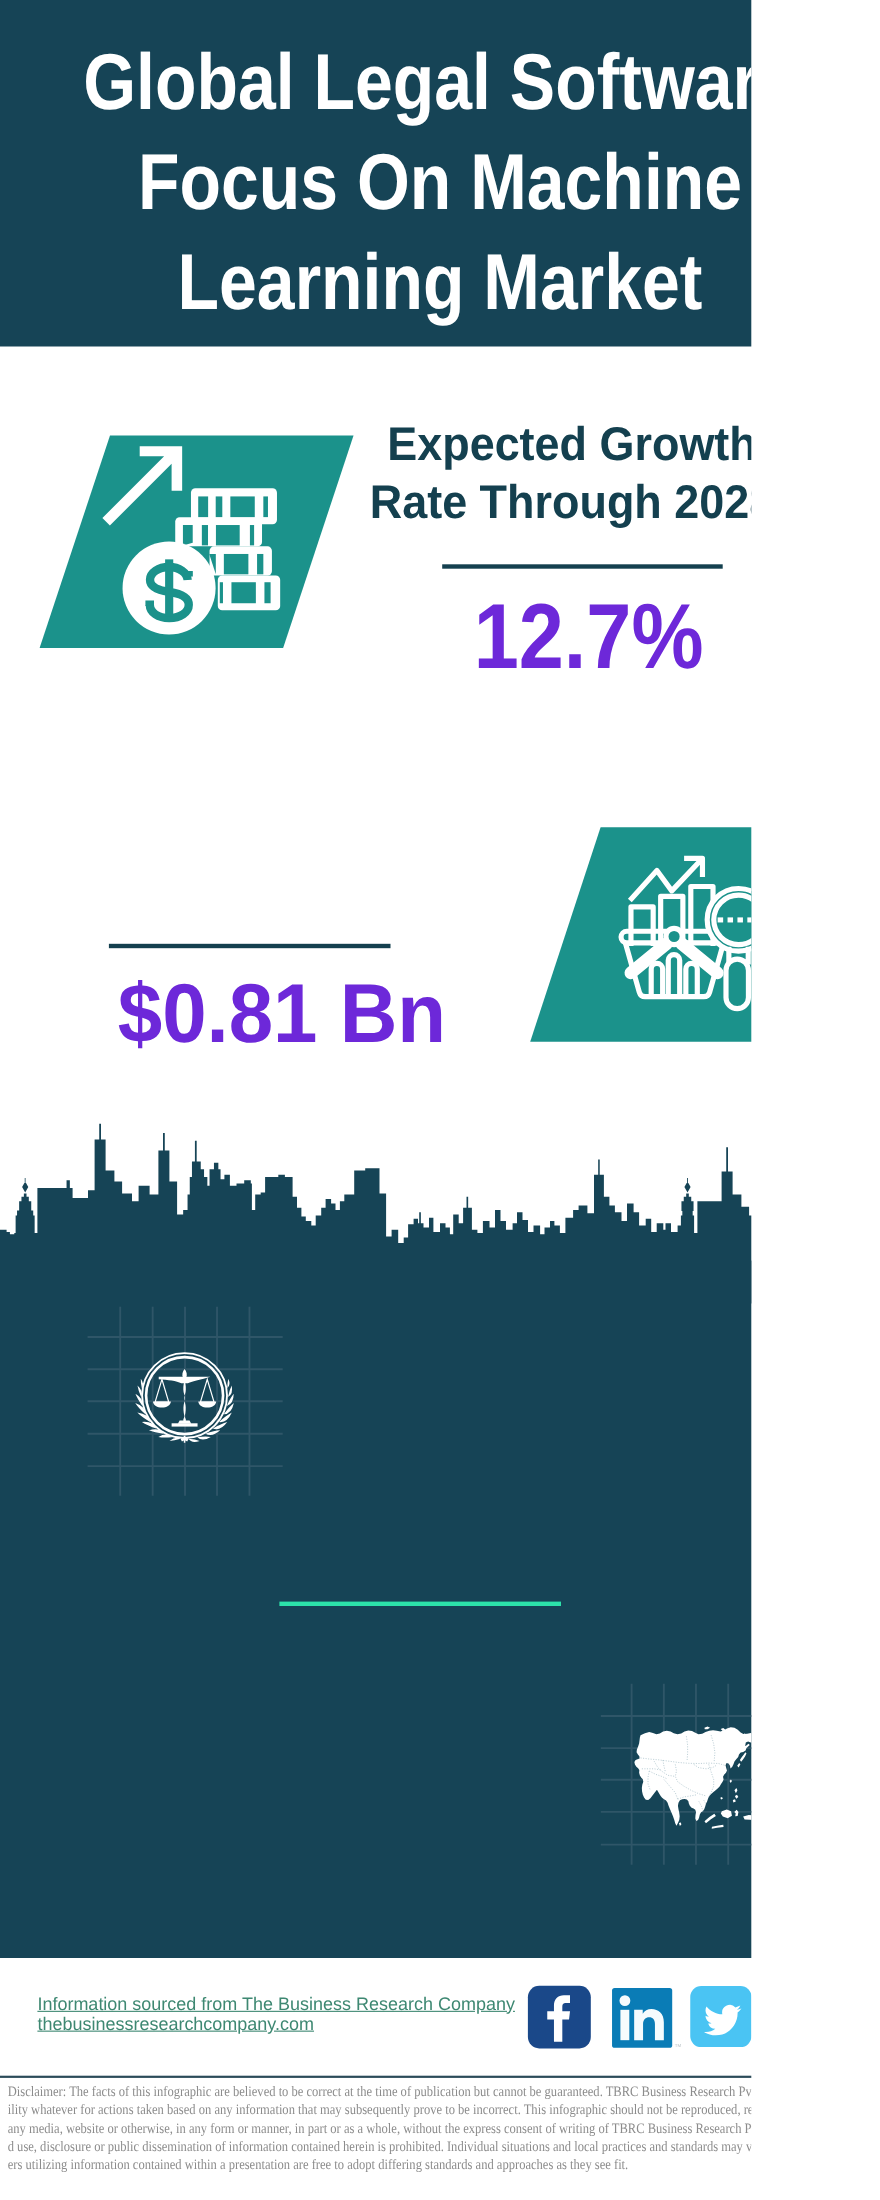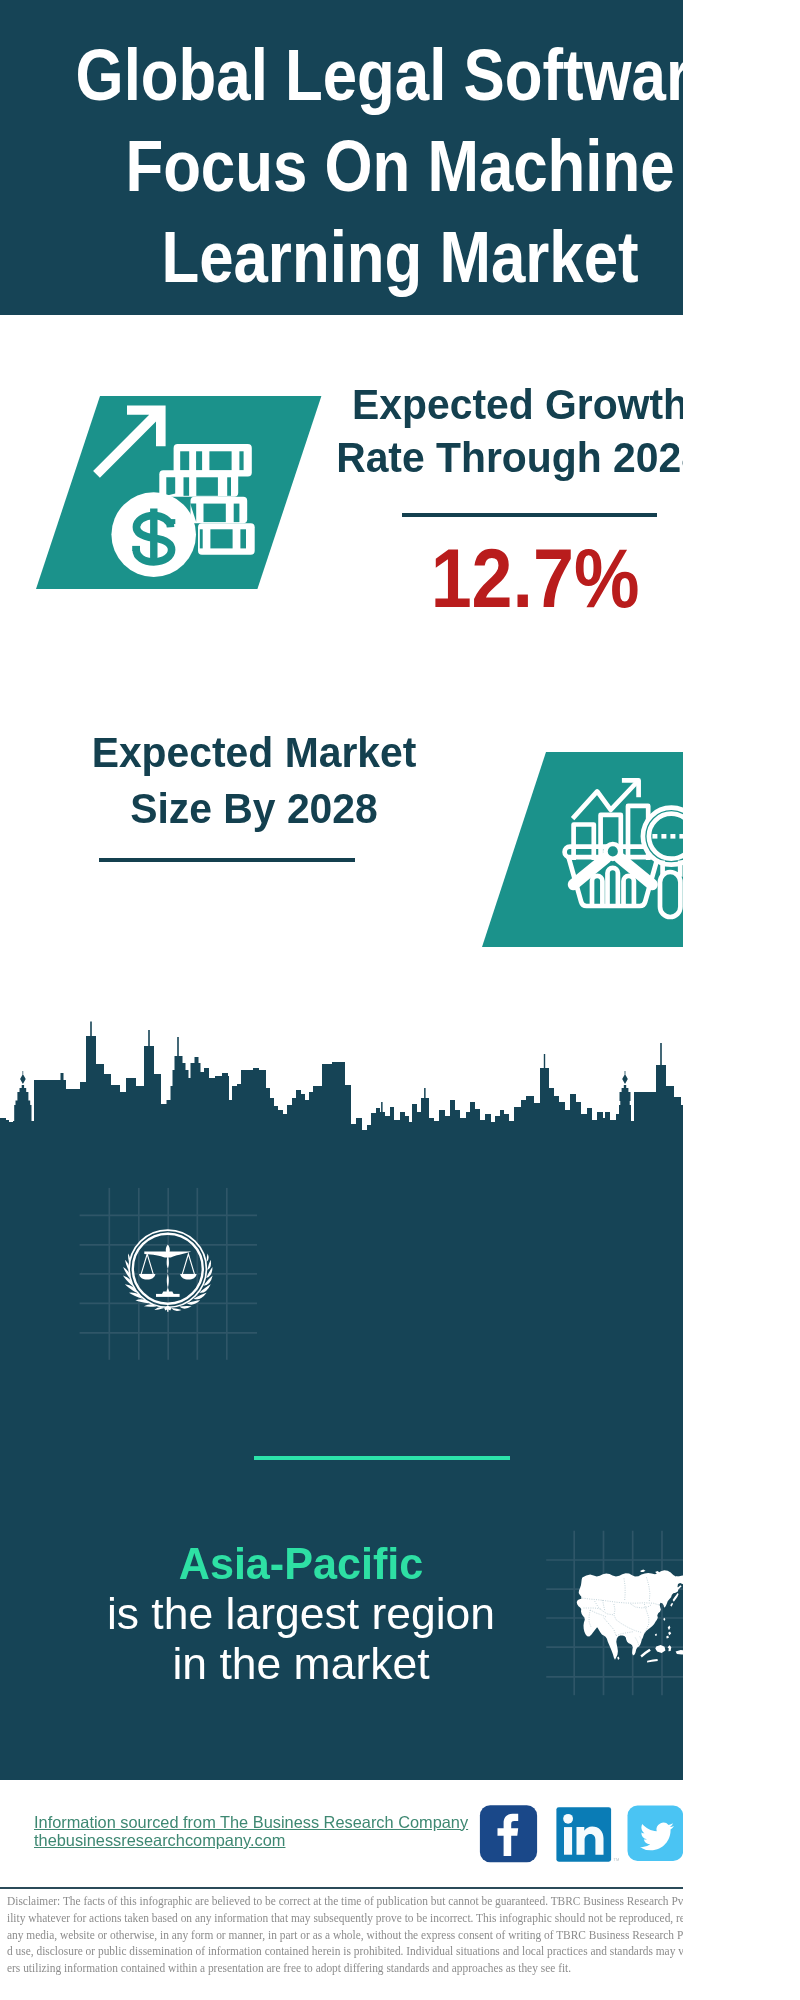--- a/index.html
+++ b/index.html
@@ -10,21 +10,21 @@
   
   .header{left:0;top:0;width:800px;height:315px;background:#164456;}
   .header-title{position:absolute;left:0;top:0;width:800px;text-align:center;color:#fff;
      font-weight:bold;font-size:72px;line-height:91px;padding-top:30px;box-sizing:border-box;}
   .header-title .tl{display:block;transform:scaleX(.858);}
 
   
   .stat-h{color:#14404f;font-weight:bold;font-size:43px;line-height:53px;text-align:center;}
   .stat-h .tl{display:block;transform:scaleX(.95);}
   .rule{height:4px;background:#14404f;}
-  .stat-v{color:#b91c1c;font-weight:bold;font-size:84px;line-height:84px;text-align:center;}
+  .stat-v{color:#6d28d9;font-weight:bold;font-size:84px;line-height:84px;text-align:center;}
   .stat-v>span{display:inline-block;transform:scaleX(.877);}
   .stat-v2{font-size:76px;line-height:76px;}
   .stat-v2>span{transform:scaleX(.955);}
 
 
   
   .drv{position:absolute;text-align:center;font-size:44px;line-height:48.8px;white-space:nowrap;}
   .drv .hl{display:block;font-weight:bold;color:#2ee0a4;transform:scaleX(.878);}
   .drv .rs{display:block;font-weight:normal;color:#ffffff;transform:scaleX(.925);}
   .rgn .hl{transform:scaleX(.980);}
@@ -134,25 +134,22 @@
       <circle cx="211.4" cy="106.2" r="22.5"></circle>
       <g stroke="none" fill="#ffffff">
         <rect x="192.4" y="104.0" width="5.0" height="4.6"></rect>
         <rect x="201.4" y="104.0" width="5.0" height="4.6"></rect>
         <rect x="210.4" y="104.0" width="5.0" height="4.6"></rect>
         <rect x="219.4" y="104.0" width="5.0" height="4.6"></rect>
       </g>
     </g>
   </svg>
 
-  <div class="abs stat-h" style="left:44px;top:724px;width:420px;line-height:56px;">
-    <span class="tl">Expected Market</span>
-    <span class="tl">Size By 2028</span>
-  </div>
   <div class="abs rule" style="left:99px;top:858px;width:256px;"></div>
+  <div class="abs stat-v stat-v2" style="left:46px;top:884px;width:420px;"><span>$0.81 Bn</span></div>
 
   <div class="abs" style="left:0;top:1146px;width:800px;height:634px;background:#164456;"></div>
   <svg class="abs" style="left:0;top:1015px;" width="800" height="170" viewBox="0 0 800 170">
     <path d="M0,1190.0 L0,1146 L800,1146 L800,1190.0 Z M0.0,1190.0 L0.0,1118.0 L6.0,1118.0 L6.0,1190.0 Z M6.0,1190.0 L6.0,1120.0 L9.0,1120.0 L9.0,1190.0 Z M9.0,1190.0 L9.0,1122.0 L14.0,1122.0 L14.0,1190.0 Z M14.2,1190.0 L14.2,1105.0 L31.5,1105.0 L31.5,1190.0 Z M15.5,1105.0 L15.5,1100.5 L30.2,1100.5 L30.2,1105.0 Z M17.4,1101.0 L17.4,1092.0 L28.4,1092.0 L28.4,1101.0 Z M19.5,1093.0 L19.5,1088.0 L26.2,1088.0 L26.2,1093.0 Z M21.7,1089.0 L21.7,1085.0 L24.1,1085.0 L24.1,1089.0 Z M22.9,1074.0 L25.7,1079.0 L22.9,1084.0 L20.1,1079.0 Z M22.5,1071.0 L23.2,1071.0 L23.2,1077.0 L22.5,1077.0 Z M13.0,1190.0 L13.0,1121.0 L35.0,1121.0 L35.0,1190.0 Z M34.0,1190.0 L34.0,1080.0 L66.0,1080.0 L66.0,1190.0 Z M60.5,1190.0 L60.5,1073.0 L63.5,1073.0 L63.5,1190.0 Z M63.5,1190.0 L63.5,1089.0 L84.5,1089.0 L84.5,1190.0 Z M80.0,1190.0 L80.0,1082.0 L86.0,1082.0 L86.0,1190.0 Z M86.0,1190.0 L86.0,1036.0 L96.0,1036.0 L96.0,1190.0 Z M90.2,1036.0 L90.2,1021.5 L91.8,1021.5 L91.8,1036.0 Z M96.0,1190.0 L96.0,1064.0 L104.0,1064.0 L104.0,1190.0 Z M104.0,1190.0 L104.0,1074.0 L111.0,1074.0 L111.0,1190.0 Z M111.0,1190.0 L111.0,1085.0 L120.0,1085.0 L120.0,1190.0 Z M120.0,1190.0 L120.0,1092.0 L126.0,1092.0 L126.0,1190.0 Z M126.0,1190.0 L126.0,1078.0 L136.0,1078.0 L136.0,1190.0 Z M136.0,1190.0 L136.0,1086.0 L144.0,1086.0 L144.0,1190.0 Z M144.0,1190.0 L144.0,1046.0 L154.0,1046.0 L154.0,1190.0 Z M148.2,1046.0 L148.2,1030.0 L149.8,1030.0 L149.8,1046.0 Z M154.0,1190.0 L154.0,1074.0 L161.0,1074.0 L161.0,1190.0 Z M160.5,1190.0 L160.5,1104.0 L166.5,1104.0 L166.5,1190.0 Z M166.5,1190.0 L166.5,1100.0 L170.5,1100.0 L170.5,1190.0 Z M170.5,1190.0 L170.5,1086.0 L172.5,1086.0 L172.5,1190.0 Z M172.5,1190.0 L172.5,1070.0 L174.5,1070.0 L174.5,1190.0 Z M174.5,1190.0 L174.5,1056.0 L182.5,1056.0 L182.5,1190.0 Z M177.2,1056.0 L177.2,1037.0 L178.8,1037.0 L178.8,1056.0 Z M182.5,1190.0 L182.5,1063.0 L185.5,1063.0 L185.5,1190.0 Z M185.5,1190.0 L185.5,1070.0 L188.5,1070.0 L188.5,1190.0 Z M188.5,1190.0 L188.5,1078.0 L190.5,1078.0 L190.5,1190.0 Z M190.5,1190.0 L190.5,1063.0 L194.5,1063.0 L194.5,1190.0 Z M194.5,1190.0 L194.5,1057.0 L198.5,1057.0 L198.5,1190.0 Z M198.5,1190.0 L198.5,1063.0 L200.5,1063.0 L200.5,1190.0 Z M200.0,1190.0 L200.0,1072.0 L204.0,1072.0 L204.0,1190.0 Z M204.0,1190.0 L204.0,1068.0 L209.0,1068.0 L209.0,1190.0 Z M209.0,1190.0 L209.0,1078.0 L215.0,1078.0 L215.0,1190.0 Z M215.0,1190.0 L215.0,1076.0 L229.0,1076.0 L229.0,1190.0 Z M222.0,1190.0 L222.0,1073.0 L228.0,1073.0 L228.0,1190.0 Z M229.0,1190.0 L229.0,1100.0 L232.0,1100.0 L232.0,1190.0 Z M232.0,1190.0 L232.0,1086.0 L237.0,1086.0 L237.0,1190.0 Z M237.0,1190.0 L237.0,1084.0 L241.0,1084.0 L241.0,1190.0 Z M241.0,1190.0 L241.0,1070.0 L253.0,1070.0 L253.0,1190.0 Z M253.0,1190.0 L253.0,1068.0 L259.0,1068.0 L259.0,1190.0 Z M259.0,1190.0 L259.0,1070.0 L266.0,1070.0 L266.0,1190.0 Z M266.0,1190.0 L266.0,1088.0 L270.0,1088.0 L270.0,1190.0 Z M270.0,1190.0 L270.0,1098.0 L274.0,1098.0 L274.0,1190.0 Z M274.0,1190.0 L274.0,1106.0 L278.0,1106.0 L278.0,1190.0 Z M278.0,1190.0 L278.0,1110.0 L283.0,1110.0 L283.0,1190.0 Z M283.0,1190.0 L283.0,1114.0 L287.0,1114.0 L287.0,1190.0 Z M287.0,1190.0 L287.0,1105.0 L292.0,1105.0 L292.0,1190.0 Z M292.0,1190.0 L292.0,1098.0 L296.0,1098.0 L296.0,1190.0 Z M296.0,1190.0 L296.0,1090.0 L301.0,1090.0 L301.0,1190.0 Z M301.0,1190.0 L301.0,1094.0 L305.0,1094.0 L305.0,1190.0 Z M305.0,1190.0 L305.0,1100.0 L309.0,1100.0 L309.0,1190.0 Z M309.0,1190.0 L309.0,1092.0 L313.0,1092.0 L313.0,1190.0 Z M313.0,1190.0 L313.0,1086.0 L316.0,1086.0 L316.0,1190.0 Z M316.0,1190.0 L316.0,1086.0 L322.0,1086.0 L322.0,1190.0 Z M322.0,1190.0 L322.0,1064.0 L332.0,1064.0 L332.0,1190.0 Z M332.0,1190.0 L332.0,1062.0 L345.0,1062.0 L345.0,1190.0 Z M345.0,1190.0 L345.0,1085.0 L351.0,1085.0 L351.0,1190.0 Z M351.0,1190.0 L351.0,1124.0 L356.0,1124.0 L356.0,1190.0 Z M356.0,1190.0 L356.0,1118.0 L362.0,1118.0 L362.0,1190.0 Z M362.0,1190.0 L362.0,1130.0 L367.0,1130.0 L367.0,1190.0 Z M367.0,1190.0 L367.0,1125.0 L371.0,1125.0 L371.0,1190.0 Z M371.0,1190.0 L371.0,1113.0 L376.0,1113.0 L376.0,1190.0 Z M376.0,1190.0 L376.0,1108.0 L380.0,1108.0 L380.0,1190.0 Z M379.0,1190.0 L379.0,1112.0 L385.0,1112.0 L385.0,1190.0 Z M381.1,1112.0 L381.1,1102.0 L382.6,1102.0 L382.6,1112.0 Z M385.0,1190.0 L385.0,1116.0 L390.0,1116.0 L390.0,1190.0 Z M390.0,1190.0 L390.0,1107.0 L394.0,1107.0 L394.0,1190.0 Z M394.0,1190.0 L394.0,1120.0 L400.0,1120.0 L400.0,1190.0 Z M400.0,1190.0 L400.0,1112.0 L405.0,1112.0 L405.0,1190.0 Z M405.0,1190.0 L405.0,1116.0 L409.0,1116.0 L409.0,1190.0 Z M409.0,1190.0 L409.0,1122.0 L412.0,1122.0 L412.0,1190.0 Z M412.0,1190.0 L412.0,1104.0 L417.0,1104.0 L417.0,1190.0 Z M417.0,1190.0 L417.0,1112.0 L422.0,1112.0 L422.0,1190.0 Z M421.0,1190.0 L421.0,1098.0 L429.0,1098.0 L429.0,1190.0 Z M424.1,1098.0 L424.1,1088.0 L425.6,1088.0 L425.6,1098.0 Z M429.0,1190.0 L429.0,1118.0 L434.0,1118.0 L434.0,1190.0 Z M434.0,1190.0 L434.0,1121.0 L439.0,1121.0 L439.0,1190.0 Z M439.0,1190.0 L439.0,1110.0 L445.0,1110.0 L445.0,1190.0 Z M445.0,1190.0 L445.0,1116.0 L450.0,1116.0 L450.0,1190.0 Z M450.0,1190.0 L450.0,1100.0 L455.0,1100.0 L455.0,1190.0 Z M455.0,1190.0 L455.0,1110.0 L460.0,1110.0 L460.0,1190.0 Z M460.0,1190.0 L460.0,1118.0 L466.0,1118.0 L466.0,1190.0 Z M466.0,1190.0 L466.0,1112.0 L470.0,1112.0 L470.0,1190.0 Z M470.0,1190.0 L470.0,1102.0 L475.0,1102.0 L475.0,1190.0 Z M475.0,1190.0 L475.0,1109.0 L480.0,1109.0 L480.0,1190.0 Z M480.0,1190.0 L480.0,1120.0 L485.0,1120.0 L485.0,1190.0 Z M485.0,1190.0 L485.0,1114.0 L491.0,1114.0 L491.0,1190.0 Z M491.0,1190.0 L491.0,1122.0 L495.0,1122.0 L495.0,1190.0 Z M495.0,1190.0 L495.0,1116.0 L500.0,1116.0 L500.0,1190.0 Z M500.0,1190.0 L500.0,1110.0 L504.0,1110.0 L504.0,1190.0 Z M504.0,1190.0 L504.0,1114.0 L509.0,1114.0 L509.0,1190.0 Z M509.0,1190.0 L509.0,1121.0 L514.0,1121.0 L514.0,1190.0 Z M514.0,1190.0 L514.0,1107.0 L521.0,1107.0 L521.0,1190.0 Z M521.0,1190.0 L521.0,1100.0 L526.0,1100.0 L526.0,1190.0 Z M526.0,1190.0 L526.0,1096.0 L534.0,1096.0 L534.0,1190.0 Z M534.0,1190.0 L534.0,1103.0 L540.0,1103.0 L540.0,1190.0 Z M540.0,1190.0 L540.0,1068.0 L549.0,1068.0 L549.0,1190.0 Z M543.8,1068.0 L543.8,1054.0 L545.2,1054.0 L545.2,1068.0 Z M549.0,1190.0 L549.0,1088.0 L554.0,1088.0 L554.0,1190.0 Z M554.0,1190.0 L554.0,1096.0 L559.0,1096.0 L559.0,1190.0 Z M559.0,1190.0 L559.0,1102.0 L565.0,1102.0 L565.0,1190.0 Z M565.0,1190.0 L565.0,1110.0 L570.0,1110.0 L570.0,1190.0 Z M570.0,1190.0 L570.0,1094.0 L576.0,1094.0 L576.0,1190.0 Z M576.0,1190.0 L576.0,1102.0 L581.0,1102.0 L581.0,1190.0 Z M581.0,1190.0 L581.0,1114.0 L587.0,1114.0 L587.0,1190.0 Z M587.0,1190.0 L587.0,1108.0 L592.0,1108.0 L592.0,1190.0 Z M592.0,1190.0 L592.0,1120.0 L597.0,1120.0 L597.0,1190.0 Z M597.0,1190.0 L597.0,1112.0 L603.0,1112.0 L603.0,1190.0 Z M600.0,1190.0 L600.0,1118.0 L605.0,1118.0 L605.0,1190.0 Z M605.0,1190.0 L605.0,1112.0 L610.0,1112.0 L610.0,1190.0 Z M610.0,1190.0 L610.0,1120.0 L616.0,1120.0 L616.0,1190.0 Z M616.0,1190.0 L616.0,1114.0 L621.0,1114.0 L621.0,1190.0 Z M619.0,1190.0 L619.0,1105.0 L631.0,1105.0 L631.0,1190.0 Z M620.3,1105.0 L620.3,1100.5 L629.7,1100.5 L629.7,1105.0 Z M619.5,1101.0 L619.5,1092.0 L630.5,1092.0 L630.5,1101.0 Z M621.6,1093.0 L621.6,1088.0 L628.4,1088.0 L628.4,1093.0 Z M623.8,1089.0 L623.8,1085.0 L626.2,1085.0 L626.2,1089.0 Z M625.0,1074.0 L627.8,1079.0 L625.0,1084.0 L622.2,1079.0 Z M624.6,1071.0 L625.4,1071.0 L625.4,1077.0 L624.6,1077.0 Z M618.0,1190.0 L618.0,1121.0 L634.0,1121.0 L634.0,1190.0 Z M634.0,1190.0 L634.0,1092.0 L656.0,1092.0 L656.0,1190.0 Z M656.0,1190.0 L656.0,1065.0 L666.0,1065.0 L666.0,1190.0 Z M660.2,1065.0 L660.2,1043.0 L661.8,1043.0 L661.8,1065.0 Z M666.0,1190.0 L666.0,1086.0 L674.0,1086.0 L674.0,1190.0 Z M674.0,1190.0 L674.0,1097.0 L681.0,1097.0 L681.0,1190.0 Z M681.0,1190.0 L681.0,1105.0 L687.0,1105.0 L687.0,1190.0 Z M687.0,1190.0 L687.0,1111.0 L693.0,1111.0 L693.0,1190.0 Z M693.0,1190.0 L693.0,1104.0 L700.0,1104.0 L700.0,1190.0 Z M700.0,1190.0 L700.0,1115.0 L705.0,1115.0 L705.0,1190.0 Z M705.0,1190.0 L705.0,1108.0 L711.0,1108.0 L711.0,1190.0 Z M711.0,1190.0 L711.0,1116.0 L717.0,1116.0 L717.0,1190.0 Z M716.0,1190.0 L716.0,1095.0 L725.0,1095.0 L725.0,1190.0 Z M719.2,1095.0 L719.2,1077.0 L720.8,1077.0 L720.8,1095.0 Z M725.0,1190.0 L725.0,1104.0 L731.0,1104.0 L731.0,1190.0 Z M731.0,1190.0 L731.0,1110.0 L738.0,1110.0 L738.0,1190.0 Z M738.0,1190.0 L738.0,1100.0 L746.0,1100.0 L746.0,1190.0 Z M746.0,1190.0 L746.0,1106.0 L752.0,1106.0 L752.0,1190.0 Z M752.0,1190.0 L752.0,1096.0 L759.0,1096.0 L759.0,1190.0 Z M759.0,1190.0 L759.0,1101.0 L766.0,1101.0 L766.0,1190.0 Z M766.0,1190.0 L766.0,1110.0 L772.0,1110.0 L772.0,1190.0 Z M772.0,1190.0 L772.0,1104.0 L779.0,1104.0 L779.0,1190.0 Z M779.0,1190.0 L779.0,1112.0 L785.0,1112.0 L785.0,1190.0 Z M785.0,1190.0 L785.0,1118.0 L793.0,1118.0 L793.0,1190.0 Z M793.0,1190.0 L793.0,1124.0 L800.0,1124.0 L800.0,1190.0 Z" fill="#164456" fill-rule="nonzero" transform="translate(0,-1015)"></path>
   </svg>
 
 
   <svg class="abs" style="left:60px;top:1180px;" width="220" height="200" viewBox="0 0 220 200">
     <g stroke="#2f5668" stroke-width="1.7" fill="none">
         <line x1="49.3" y1="7.9" x2="49.3" y2="179.8"></line>
@@ -181,25 +178,20 @@
       </g>
       </g>
       <g fill="#ffffff">
         <path d="M104.36,128.05 Q99.95,125.07 94.1,130.04 Q98.13,129.95 104.36,128.05 Z M96.33,126.5 Q91.94,121.97 83.95,126.31 Q88.64,127.18 96.33,126.5 Z M88.8,123.33 Q85.08,117.43 75.44,120.31 Q80.32,122.32 88.8,123.33 Z M82.08,118.68 Q79.53,111.81 69.0,112.69 Q73.58,115.81 82.08,118.68 Z M76.46,112.75 Q75.38,105.47 64.85,104.15 Q68.7,108.17 76.46,112.75 Z M72.19,105.78 Q72.6,98.72 62.96,95.4 Q65.79,99.94 72.19,105.78 Z M69.43,98.09 Q71.13,91.85 63.13,87.06 Q64.81,91.66 69.43,98.09 Z M68.32,89.99 Q70.85,85.06 64.98,79.63 Q65.58,83.78 68.32,89.99 Z M68.9,81.84 Q71.61,78.5 68.02,73.44 Q67.81,76.69 68.9,81.84 Z M111.24,128.05 Q114.22,132.46 121.5,130.04 Q117.73,128.62 111.24,128.05 Z M119.27,126.5 Q123.79,130.89 131.65,126.31 Q126.93,125.58 119.27,126.5 Z M126.8,123.33 Q132.7,127.05 140.16,120.31 Q134.89,120.59 126.8,123.33 Z M133.52,118.68 Q140.39,121.23 146.6,112.69 Q141.24,114.12 133.52,118.68 Z M139.14,112.75 Q146.41,113.83 150.75,104.15 Q145.78,106.66 139.14,112.75 Z M143.41,105.78 Q150.47,105.37 152.64,95.4 Q148.46,98.75 143.41,105.78 Z M146.17,98.09 Q152.41,96.39 152.47,87.06 Q149.36,90.84 146.17,98.09 Z M147.28,89.99 Q152.21,87.47 150.62,79.63 Q148.68,83.35 147.28,89.99 Z M146.7,81.84 Q150.04,79.13 147.58,73.44 Q146.7,76.57 146.7,81.84 Z M107.8,125.2 l3.6,3.0 l-1.2,2.2 l-2.4,-1.4 l-2.4,1.4 l-1.2,-2.2 z M107.1,126.7 l1.4,0 l0,5.0 l-1.4,0 z"></path>
       </g>
 
   </svg>
 
   <div class="abs" style="left:254px;top:1456px;width:256px;height:4px;background:#2ce3aa;"></div>
 
-  <div class="drv rgn" style="left:56px;top:1539px;width:490px;line-height:50.2px;">
-    <span class="hl">Asia-Pacific</span>
-    <span class="rs">is the largest region</span>
-    <span class="rs">in the market</span>
-  </div>
 
   <svg class="abs" style="left:540px;top:1520px;" width="210" height="190" viewBox="0 0 210 190">
     <g stroke="#2f5668" stroke-width="1.7" fill="none">
         <line x1="34.2" y1="10.7" x2="34.2" y2="175.2"></line>
         <line x1="63.5" y1="10.7" x2="63.5" y2="175.2"></line>
         <line x1="92.7" y1="10.7" x2="92.7" y2="175.2"></line>
         <line x1="122" y1="10.7" x2="122" y2="175.2"></line>
         <line x1="151.2" y1="10.7" x2="151.2" y2="175.2"></line>
         <line x1="6.2" y1="40" x2="180" y2="40"></line>
         <line x1="6.2" y1="69.2" x2="180" y2="69.2"></line>

